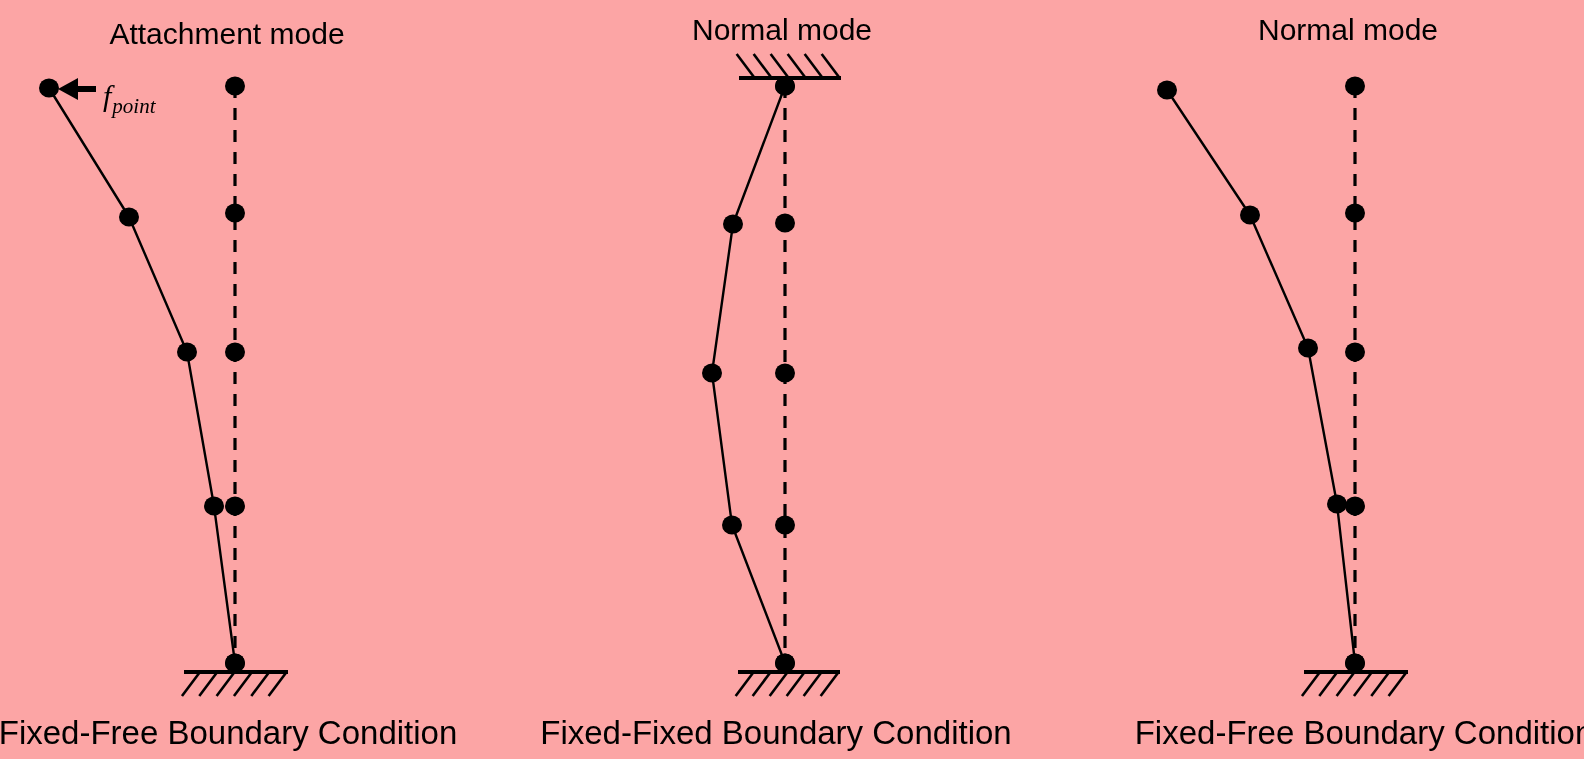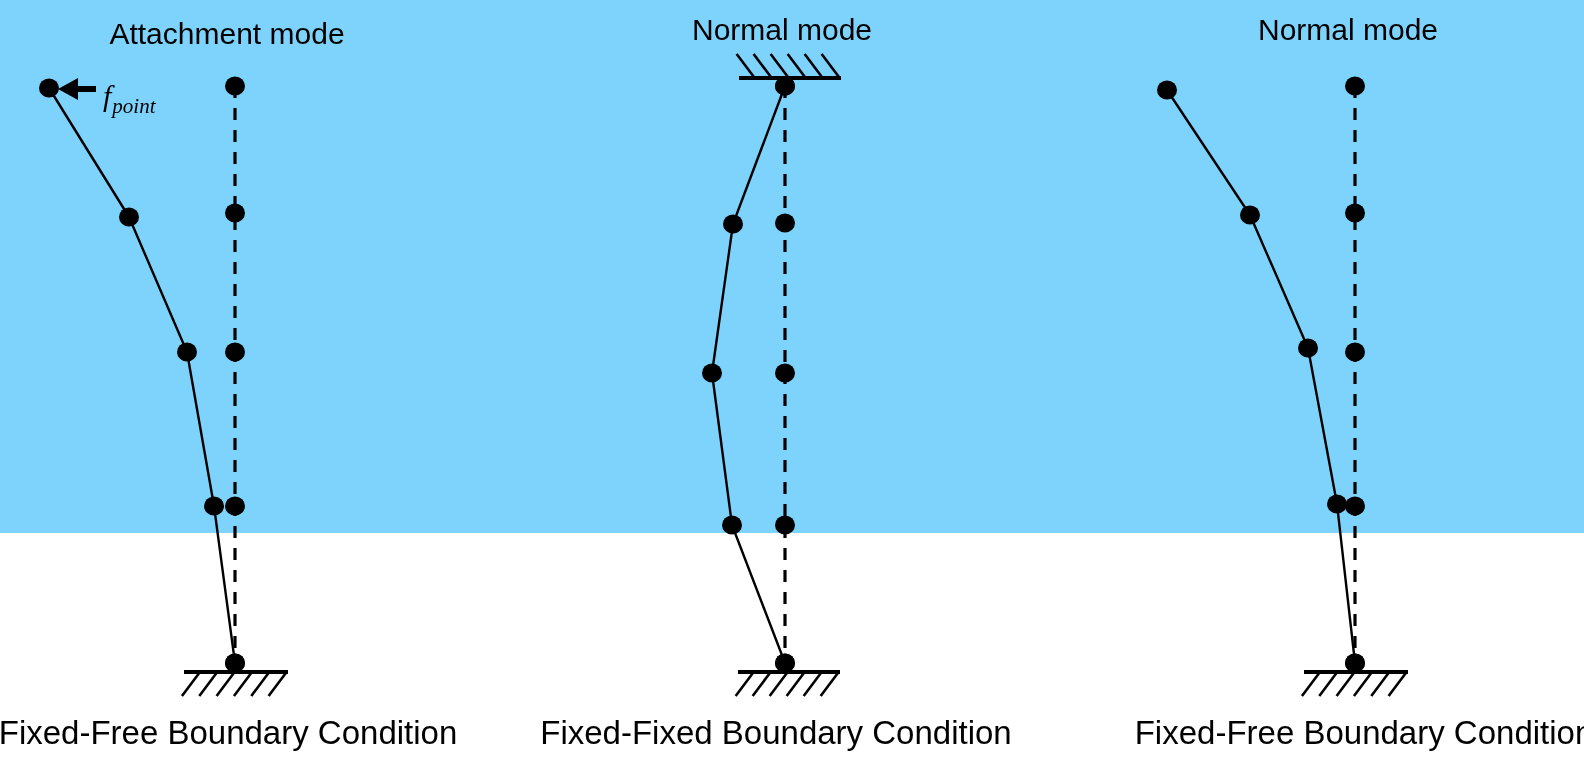--- a/index.html
+++ b/index.html
@@ -9,22 +9,22 @@
   }
   body {
     width: 1584px;
     height: 759px;
     font-family: "Liberation Sans", sans-serif;
     overflow: hidden;
   }
   #figure-root {
     position: relative;
     width: 1584px;
-    height: 533px;
-    background: #7dd3fc;
+    height: 759px;
+    background: #fca5a5;
   }
   svg.figure-svg {
     position: absolute;
     left: 0;
     top: 0;
     width: 1584px;
     height: 759px;
     display: block;
   }
   .panel-title {

